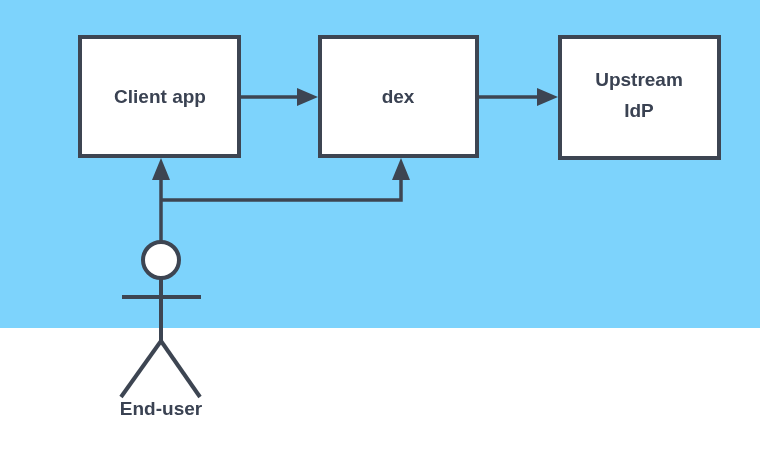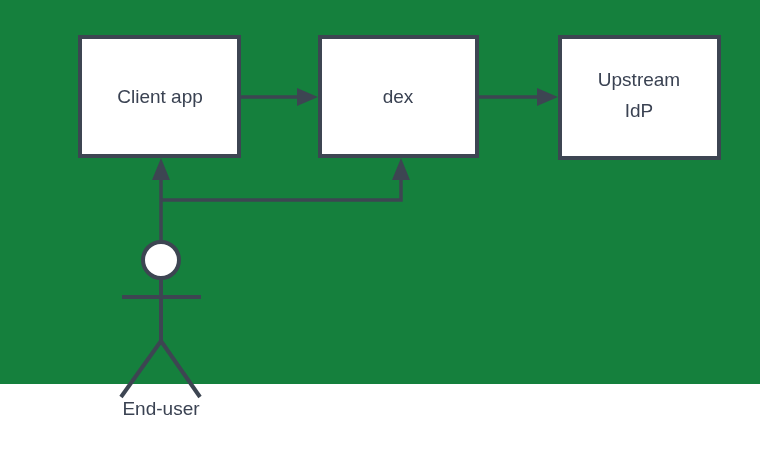--- a/index.html
+++ b/index.html
@@ -10,22 +10,23 @@
   body {
     width: 760px;
     height: 460px;
     background: #ffffff;
     font-family: "Liberation Sans", sans-serif;
     overflow: hidden;
   }
   #diagram-root {
     position: relative;
     width: 760px;
-    height: 384px;
-    background: #15803d;
+    height: 328px;
+    background: #7dd3fc;
+    font-weight: bold;
   }
   #diagram-svg {
     position: absolute;
     top: 0;
     left: 0;
     width: 760px;
     height: 460px;
     display: block;
   }
   .node-label {

